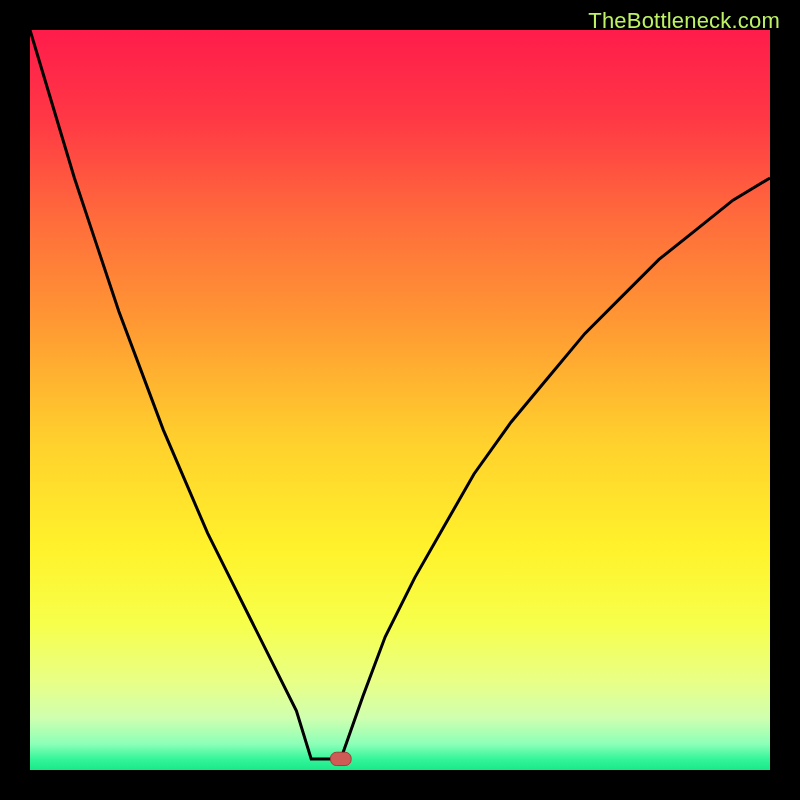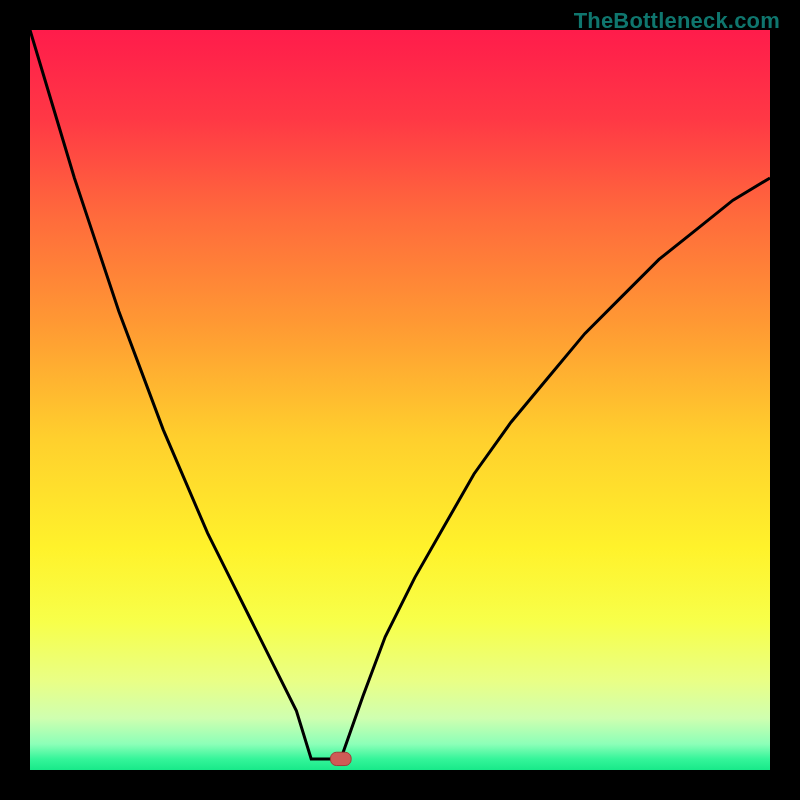--- a/index.html
+++ b/index.html
@@ -14,23 +14,23 @@
   .frame {
     position: relative;
     width: 800px;
     height: 800px;
     background: #000;
   }
   .watermark {
     position: absolute;
     top: 8px;
     right: 20px;
-    color: #0f766e;
+    color: #bef264;
     font-size: 22px;
-    font-weight: 700;
+    font-weight: 400;
     letter-spacing: 0.2px;
     z-index: 10;
   }
   .plot-area {
     position: absolute;
     left: 30px;
     top: 30px;
     width: 740px;
     height: 740px;
     overflow: hidden;

